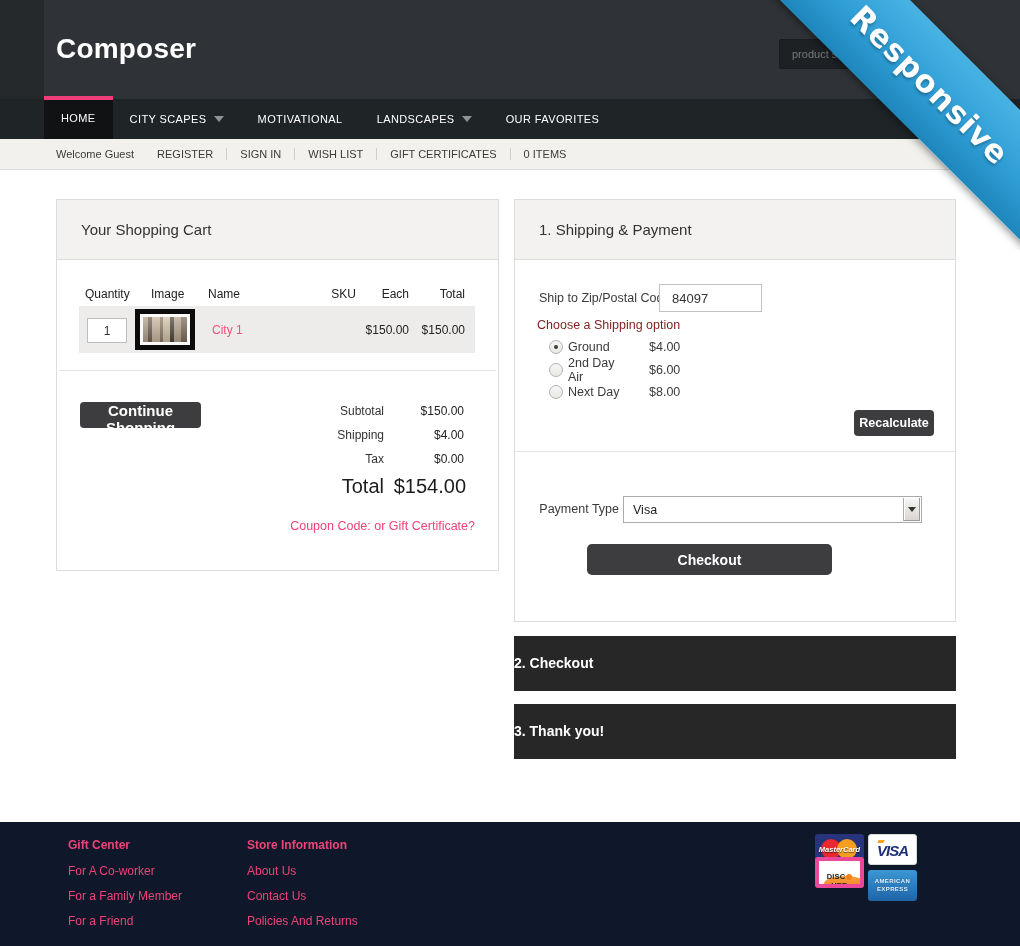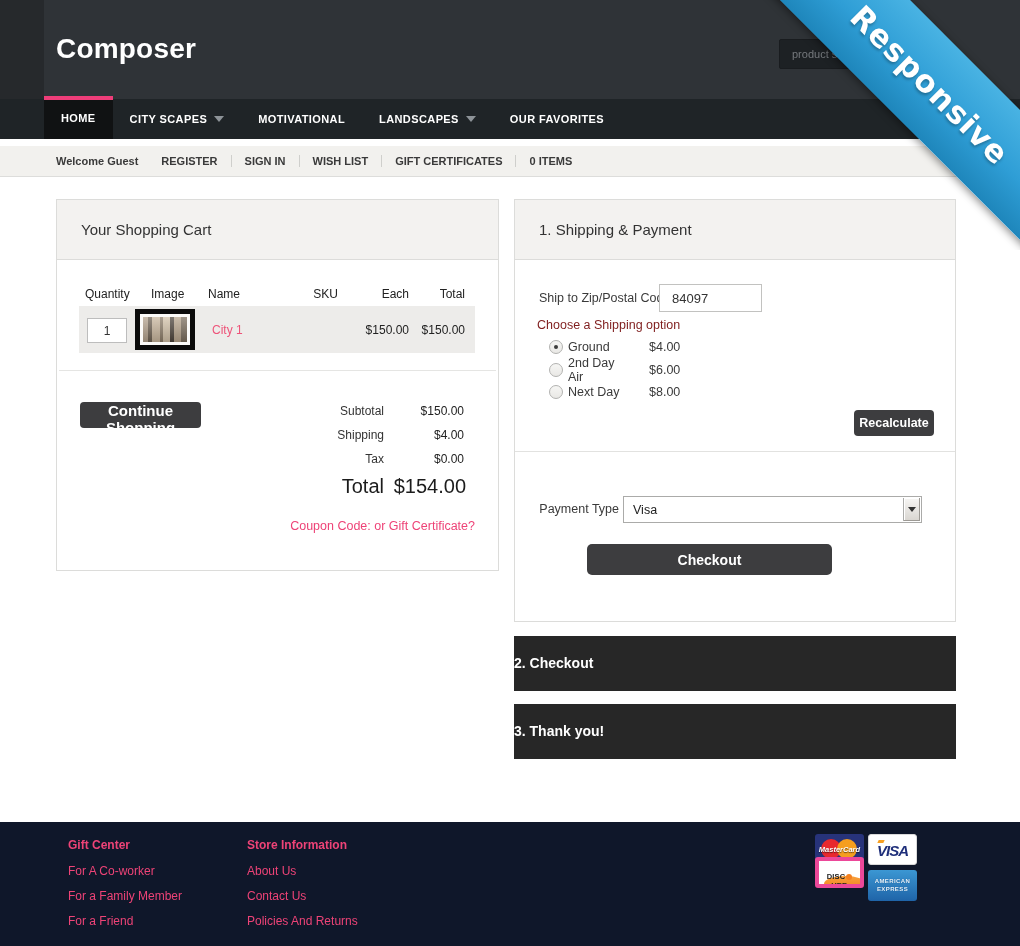--- a/index.html
+++ b/index.html
@@ -17,38 +17,38 @@
   
   .ribbon-wrap { position:absolute; left:700px; top:0; width:320px; height:250px; overflow:hidden; pointer-events:none; z-index:40; }
   .ribbon { position:absolute; left:40px; top:39px; width:380px; height:92px;
             background:linear-gradient(180deg,#49b3e3 0%,#2f9ed6 55%,#1e86bb 100%);
             transform:rotate(45deg); box-shadow:0 2px 8px rgba(0,0,0,0.45);
             display:flex; align-items:center; justify-content:center; }
   .ribbon span { color:#fff; font-family:"DejaVu Sans", sans-serif; font-weight:bold; font-size:31px; letter-spacing:1px; text-shadow:1px 2px 3px rgba(0,0,0,0.28); }
 
   
   .mainnav { position:absolute; left:0; top:99px; width:1020px; height:40px; background:#1f2427; display:flex; align-items:stretch; padding-left:44px; }
-  .nav-item { display:flex; align-items:center; gap:7px; padding:4px 17px; color:#fff; font-size:11px; font-weight:bold; letter-spacing:0.4px; cursor:pointer; }
+  .nav-item { display:flex; align-items:center; gap:7px; padding:4px 17px; color:#fff; font-size:11px; font-weight:normal; letter-spacing:0.4px; cursor:pointer; }
   .nav-item.active { background:#101213; border-top:4px solid #ee3d79; padding-top:0; margin-top:-4px; position:relative; top:1px; height:43px; }
   .chev { width:0; height:0; border-left:5px solid transparent; border-right:5px solid transparent; border-top:6px solid #8d9398; display:inline-block; }
 
   
-  .subnav { position:absolute; left:0; top:146px; width:1020px; height:31px; background:#f2f1ee; border-bottom:1px solid #dddddb; display:flex; align-items:center; padding-left:56px; font-size:11px; color:#3a3a3a;font-weight:bold; }
+  .subnav { position:absolute; left:0; top:139px; width:1020px; height:31px; background:#f2f1ee; border-bottom:1px solid #dddddb; display:flex; align-items:center; padding-left:56px; font-size:11px; color:#3a3a3a; }
   .subnav .welcome { margin-right:10px; }
   .subnav a { color:#3a3a3a; text-decoration:none; padding:0 13px; cursor:pointer; }
   .subnav a + a { border-left:1px solid #cfcfcc; }
 
   
   .panel { position:absolute; background:#fff; border:1px solid #dcdcda; }
   .panel-head { height:60px; background:#f3f2f0; border-bottom:1px solid #dcdcda; line-height:60px; padding-left:24px; font-size:15px; color:#333; }
 
   .cart-panel { left:56px; top:199px; width:443px; height:372px; }
   .cart-panel .thead span { position:absolute; font-size:12px; color:#222; top:87px; }
   .th-quantity { left:28px; } .th-image { left:94px; } .th-name { left:151px; }
-  .th-sku { right:160px; } .th-each { right:89px; } .th-total { right:33px; }
+  .th-sku { right:142px; } .th-each { right:89px; } .th-total { right:33px; }
   .cart-row { position:absolute; left:22px; right:23px; top:106px; height:47px; background:#edecea; }
   .qty-input { position:absolute; left:30px; top:118px; width:40px; height:25px; border:1px solid #bdbdbd; background:#fff; text-align:center; font-size:12px; color:#333; }
   .thumb { position:absolute; left:78px; top:109px; width:60px; height:41px; background:#0b0b0b; padding:5px; cursor:pointer; }
   .thumb .matte { width:100%; height:100%; background:#fbfaf8; padding:3px; }
   .thumb .photo { width:100%; height:100%;
     background:linear-gradient(180deg, rgba(255,255,255,0.28), rgba(0,0,0,0.18)),
       linear-gradient(90deg,#b3a18c 0 12%,#6e6152 12% 20%,#c9b69d 20% 38%,#8c7c68 38% 46%,#d3c2a9 46% 62%,#4d443b 62% 70%,#b7a48c 70% 86%,#7a6c5b 86% 100%); }
   .item-name { position:absolute; left:155px; top:123px; font-size:12px; color:#ee5379; cursor:pointer; }
   .item-each { position:absolute; right:89px; top:123px; font-size:12px; color:#222; }
   .item-total { position:absolute; right:33px; top:123px; font-size:12px; color:#222; }

